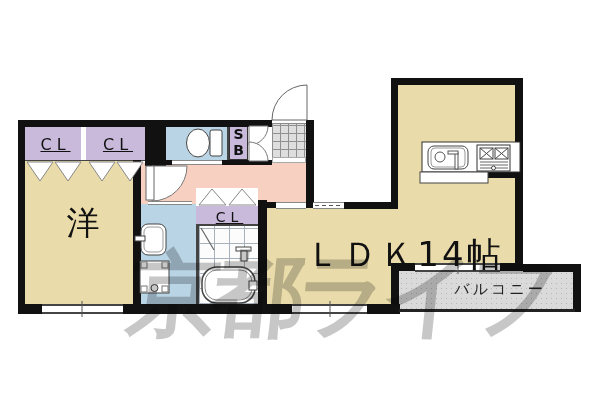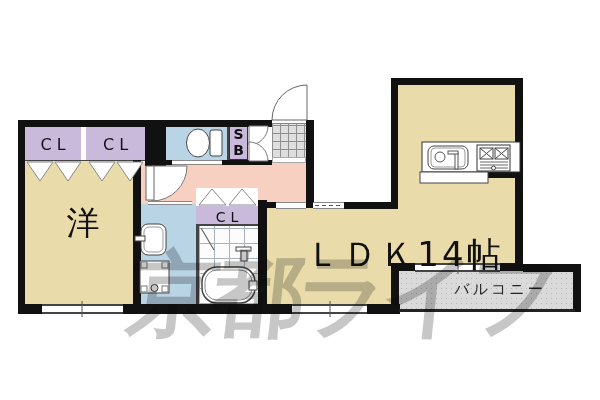--- a/index.html
+++ b/index.html
@@ -23,21 +23,21 @@
      background-size:5px 5px;}
   
   .wall{background:#111;}
   .twall{background:#444;}
   
   .window{background:#fff;border-top:2px solid #444;border-bottom:2px solid #444;}
   .opening{background:#fff;border-top:1px solid #888;border-bottom:1px solid #888;}
   
   .lbl{position:absolute;box-sizing:border-box;color:#111;text-align:center;
        font-family:"DejaVu Sans","Liberation Sans",sans-serif;}
-  .lbl-cl{font-size:16px;letter-spacing:5px;font-weight:500;text-indent:5px;}
+  .lbl-cl{font-size:16px;letter-spacing:5px;font-weight:500;text-indent:5px;text-decoration:underline;}
   .lbl-sb{font-size:14px;line-height:16px;font-weight:600;}
   .lbl-room{font-size:33px;line-height:44px;font-weight:500;}
   .lbl-ldk{font-size:34px;letter-spacing:3px;font-weight:500;}
   .lbl-balc{font-size:15px;letter-spacing:3px;font-weight:500;color:#222;}
   #watermark{position:absolute;left:128px;top:233px;font-size:92px;font-weight:bold;
      letter-spacing:-8px;white-space:nowrap;color:#999;opacity:0.55;
      transform:skewX(-6deg);mix-blend-mode:multiply;pointer-events:none;}
   svg{position:absolute;left:0;top:0;}
 </style>
 </head>

